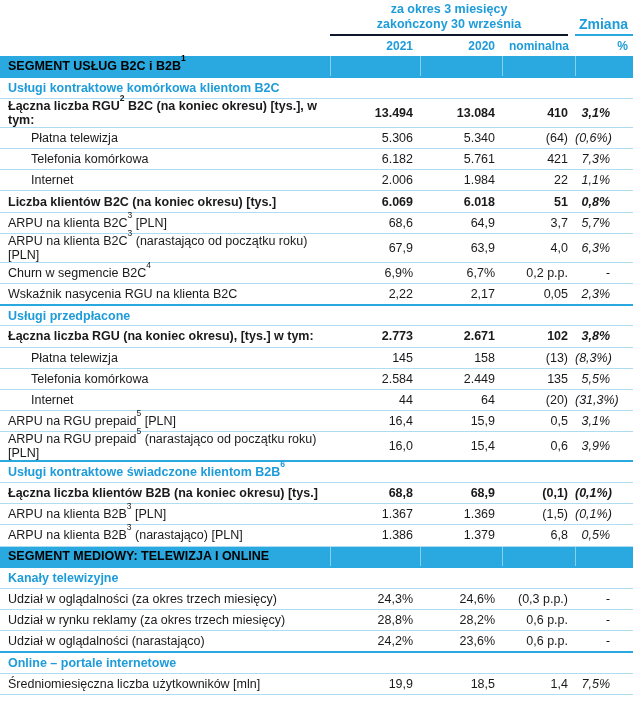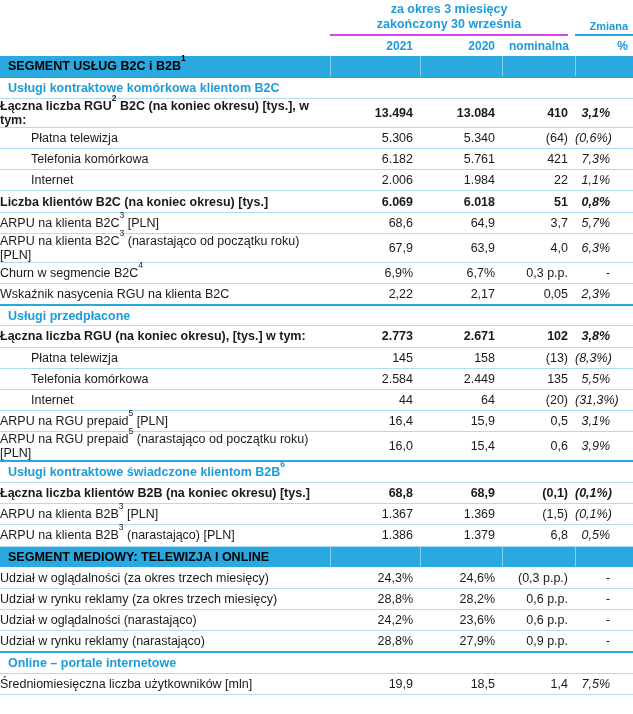--- a/index.html
+++ b/index.html
@@ -12,30 +12,30 @@
   }
   .report { width: 633px; }
 
   
   .thead { width: 633px; height: 56px; }
   .thead-top { display: flex; align-items: flex-end; height: 36px; }
   .spacer-left { width: 330px; }
   .period-cell {
     width: 238px; height: 36px;
     display: flex; flex-direction: column; justify-content: flex-end; align-items: center;
-    border-bottom: 2px solid #d946ef;
+    border-bottom: 2px solid #0f172a;
     color: #1e9cd9; font-weight: bold; font-size: 12.5px; line-height: 15px;
     padding-bottom: 2px; text-align: center;
   }
   .gap-mid { width: 7px; }
   .zmiana-cell {
     width: 58px; height: 36px;
     display: flex; align-items: flex-end; justify-content: flex-end;
     border-bottom: 2px solid #29a9e0;
-    color: #1e9cd9; font-weight: bold; font-size: 11px;
+    color: #1e9cd9; font-weight: bold; font-size: 14px;
     padding: 0 5px 2px 0;
   }
   .thead-cols { display: flex; height: 20px; align-items: center; }
   .thead-cols .hc { color: #1e9cd9; font-weight: bold; font-size: 12px; text-align: right; }
   .hc-label { width: 330px; }
   .hc-2021  { width: 90px; padding-right: 7px; }
   .hc-2020  { width: 82px; padding-right: 7px; }
   .hc-nom   { width: 73px; padding-right: 6px; }
   .hc-pct   { width: 58px; padding-right: 5px; }
 
@@ -43,21 +43,21 @@
   table { border-collapse: collapse; table-layout: fixed; width: 633px; font-size: 12.5px; }
   col.c-label { width: 330px; }
   col.c-2021  { width: 90px; }
   col.c-2020  { width: 82px; }
   col.c-nom   { width: 73px; }
   col.c-pct   { width: 58px; }
 
   td { height: 21.2px; vertical-align: middle; line-height: 14px; }
 
   tr.data td { border-bottom: 1px solid #aedcf2; }
-  tr.data td.lbl { }
+  tr.data td.lbl { padding-left: 8px; }
   tr.data td.lbl.indent { padding-left: 31px; }
   tr.data td.val { text-align: right; padding-right: 7px; white-space: nowrap; }
   tr.data td.val.pct { padding-right: 23px; font-style: italic; }
   tr.data.bold td { font-weight: bold; }
 
   tr.segment td {
     background: #29a9e0; color: #000000; font-weight: bold;
     border-bottom: none;
   }
   tr.segment td.lbl { padding-left: 8px; }
@@ -161,21 +161,21 @@
           <td class="lbl"><span><span>ARPU na klienta B2C</span><sup>3</sup><span> (narastająco od początku roku) [PLN]</span></span></td>
           <td class="val">67,9</td>
           <td class="val">63,9</td>
           <td class="val">4,0</td>
           <td class="val pct">6,3%</td>
         </tr>
         <tr class="data">
           <td class="lbl"><span><span>Churn w segmencie B2C</span><sup>4</sup></span></td>
           <td class="val">6,9%</td>
           <td class="val">6,7%</td>
-          <td class="val">0,3 p.p.</td>
+          <td class="val">0,2 p.p.</td>
           <td class="val pct">-</td>
         </tr>
         <tr class="data">
           <td class="lbl"><span><span>Wskaźnik nasycenia RGU na klienta B2C</span></span></td>
           <td class="val">2,22</td>
           <td class="val">2,17</td>
           <td class="val">0,05</td>
           <td class="val pct">2,3%</td>
         </tr>
         <tr class="subsection">
@@ -247,46 +247,42 @@
           <td class="val">6,8</td>
           <td class="val pct">0,5%</td>
         </tr>
         <tr class="segment">
           <td class="lbl"><span><span>SEGMENT MEDIOWY: TELEWIZJA I ONLINE</span></span></td>
           <td class="val"></td>
           <td class="val"></td>
           <td class="val"></td>
           <td class="val"></td>
         </tr>
+        <tr class="subsection">
+          <td colspan="5"><span><span>Kanały telewizyjne</span></span></td>
+        </tr>
         <tr class="data">
           <td class="lbl"><span><span>Udział w oglądalności (za okres trzech miesięcy)</span></span></td>
           <td class="val">24,3%</td>
           <td class="val">24,6%</td>
           <td class="val">(0,3 p.p.)</td>
           <td class="val pct">-</td>
         </tr>
         <tr class="data">
           <td class="lbl"><span><span>Udział w rynku reklamy (za okres trzech miesięcy)</span></span></td>
           <td class="val">28,8%</td>
           <td class="val">28,2%</td>
           <td class="val">0,6 p.p.</td>
           <td class="val pct">-</td>
         </tr>
         <tr class="data">
           <td class="lbl"><span><span>Udział w oglądalności (narastająco)</span></span></td>
           <td class="val">24,2%</td>
           <td class="val">23,6%</td>
           <td class="val">0,6 p.p.</td>
-          <td class="val pct">-</td>
-        </tr>
-        <tr class="data">
-          <td class="lbl"><span><span>Udział w rynku reklamy (narastająco)</span></span></td>
-          <td class="val">28,8%</td>
-          <td class="val">27,9%</td>
-          <td class="val">0,9 p.p.</td>
           <td class="val pct">-</td>
         </tr>
         <tr class="subsection">
           <td colspan="5"><span><span>Online – portale internetowe</span></span></td>
         </tr>
         <tr class="data">
           <td class="lbl"><span><span>Średniomiesięczna liczba użytkowników [mln]</span></span></td>
           <td class="val">19,9</td>
           <td class="val">18,5</td>
           <td class="val">1,4</td>

